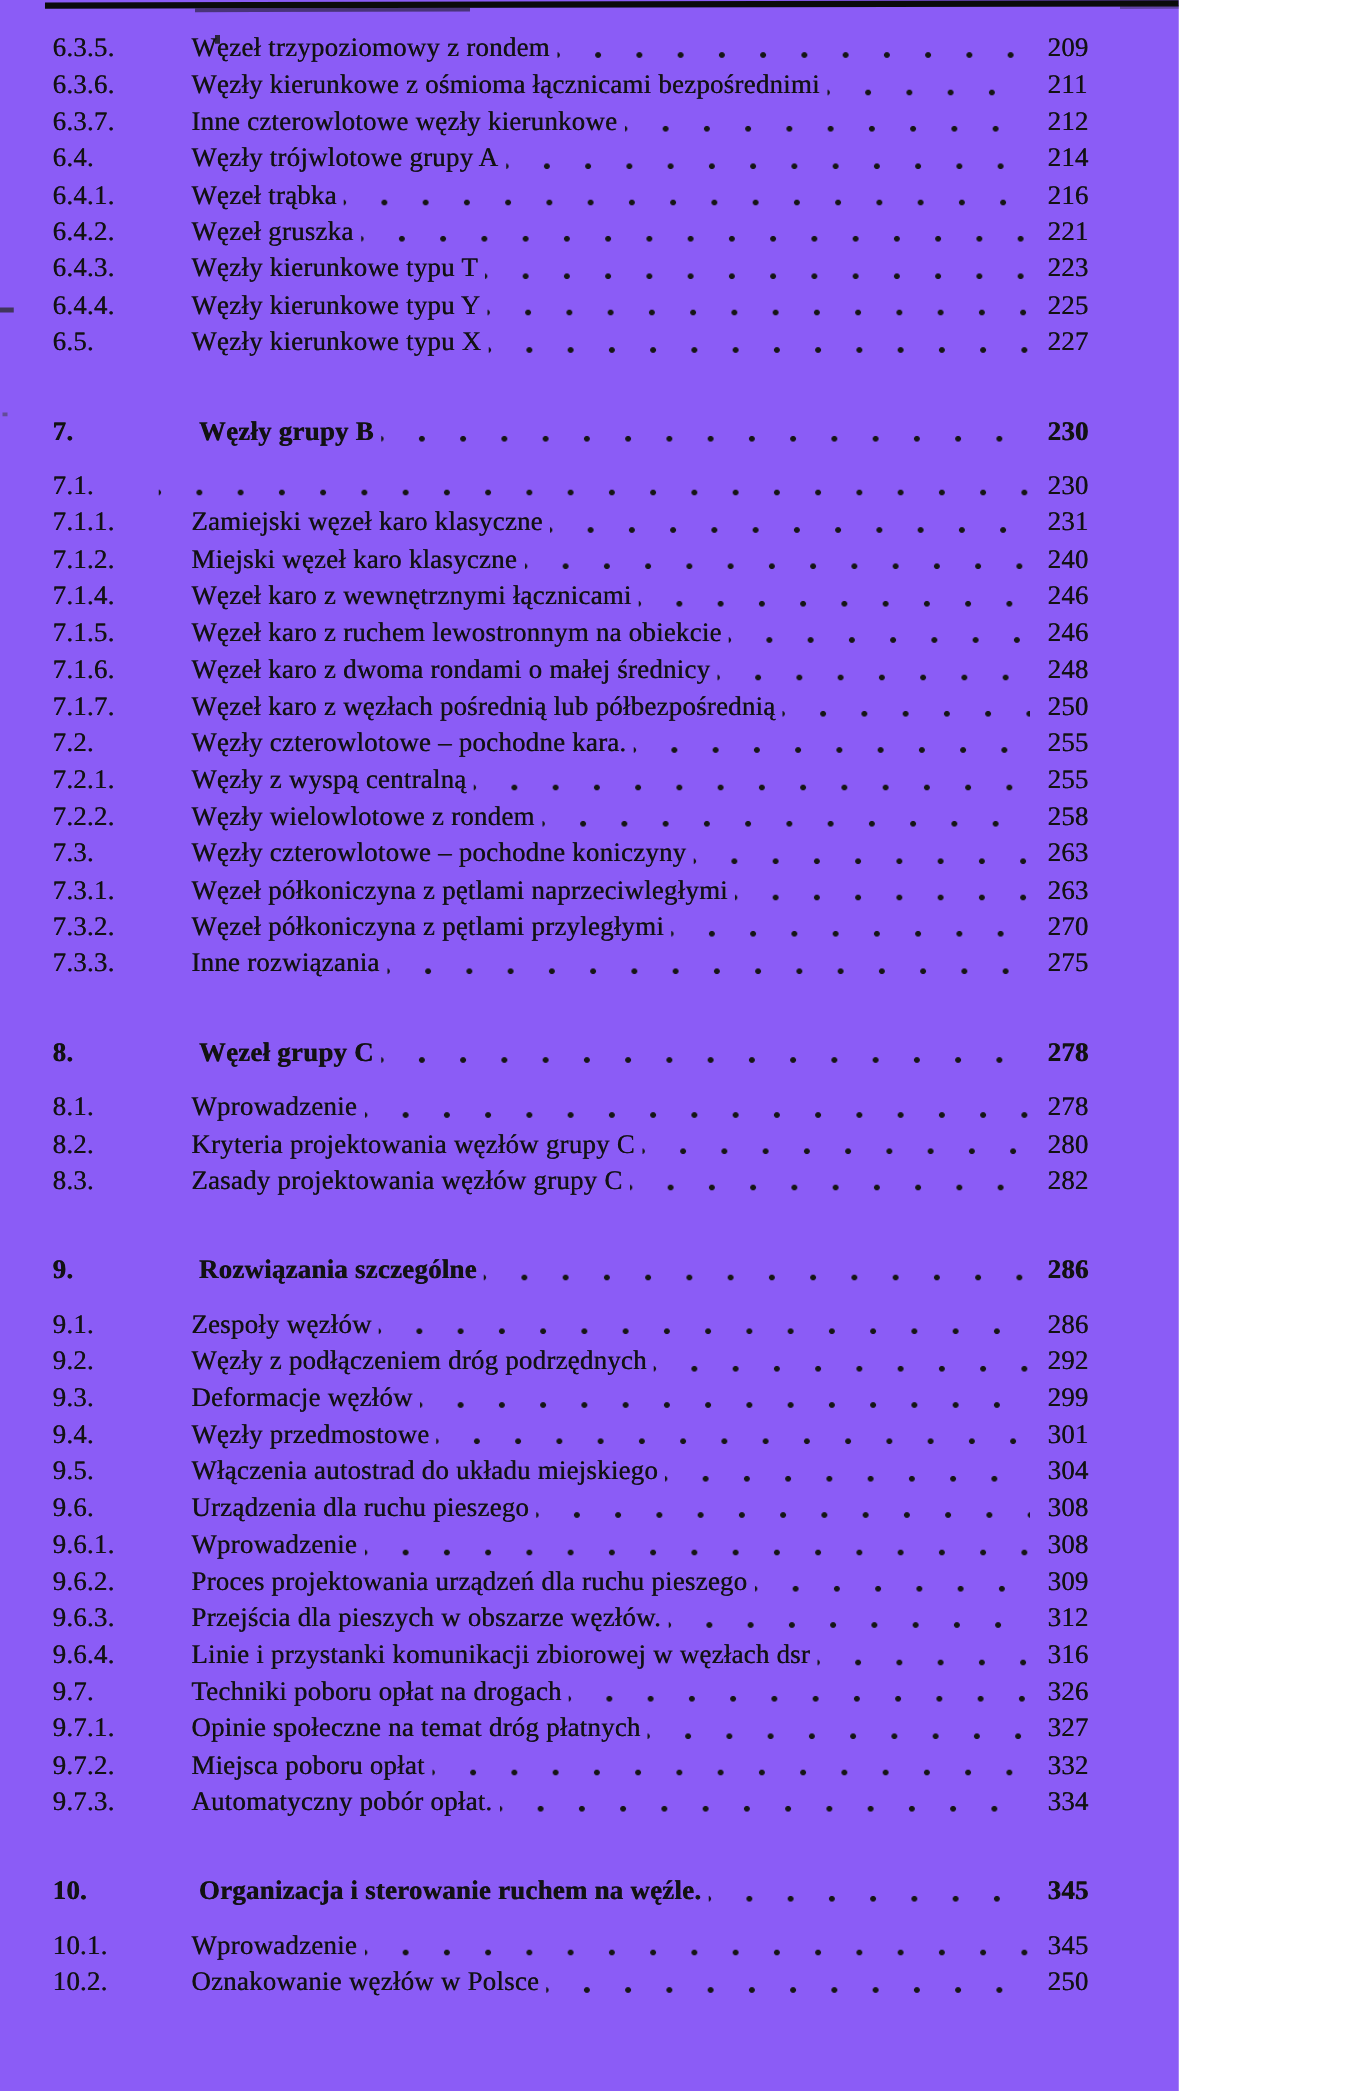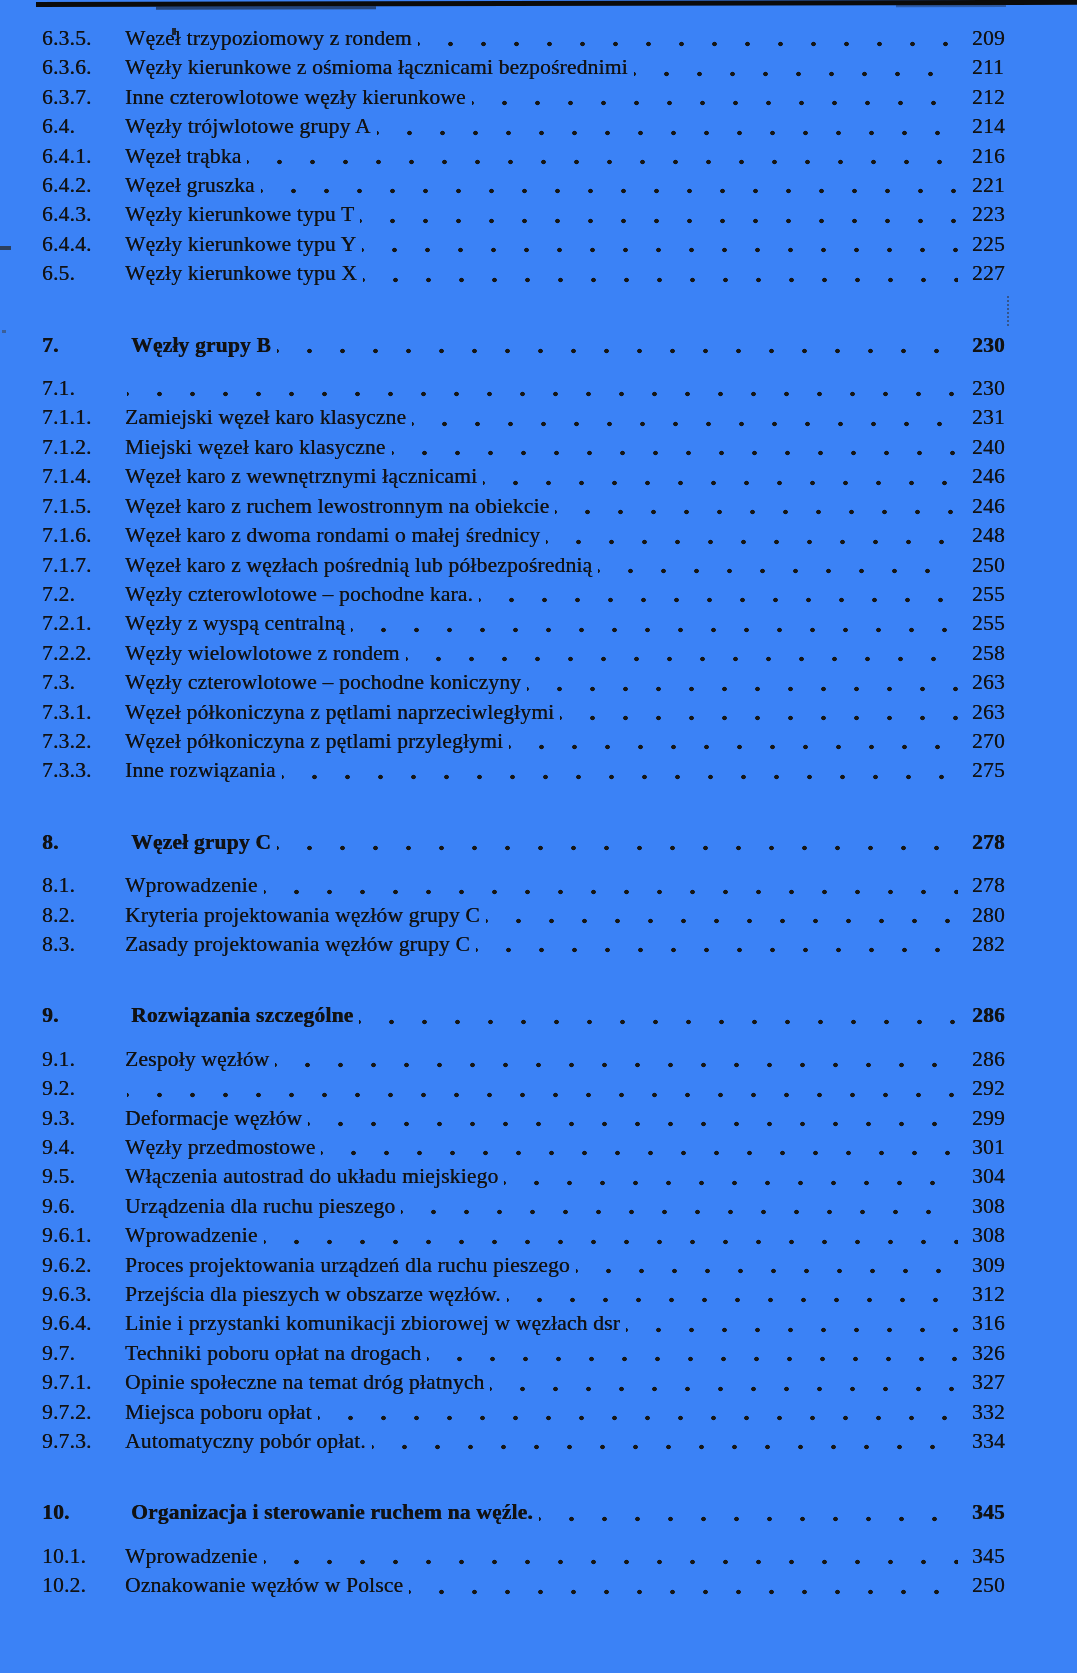--- a/index.html
+++ b/index.html
@@ -2,23 +2,23 @@
 <html><head>
 <meta charset="utf-8">
 <style>
   html, body {
     margin: 0;
     padding: 0;
     background: #ffffff;
   }
   .page {
     position: relative;
-    width: 1077px;
+    width: 943px;
     height: 1673px;
-    background: #3b82f6;
+    background: #8b5cf6;
     overflow: hidden;
     font-family: "Liberation Serif", "DejaVu Serif", serif;
     color: #121212;
   }
   
   .scan-bar {
     position: absolute;
     top: 2px;
     left: 36px;
     right: 0;
@@ -62,20 +62,21 @@
     margin-top: 42px;
     margin-bottom: 14px;
     font-weight: bold;
     text-shadow: 0.45px 0 0 rgba(10,10,10,0.9);
   }
   .num {
     flex: 0 0 83px;
   }
   .title {
     padding-right: 4px;
+    margin-left: 28px;
   }
   .row.heading .title {
     padding-left: 6px;
   }
   .leader {
     flex: 1 1 auto;
     height: 6px;
     align-self: flex-end;
     margin: 0 14px 6px 2px;
     background-image: radial-gradient(circle, #161616 2px, rgba(0,0,0,0) 2.6px);
@@ -278,20 +279,21 @@
         <span class="pg">286</span>
       </div>
       <div class="row">
         <span class="num">9.1.</span>
         <span class="title">Zespoły węzłów</span>
         <span class="leader"></span>
         <span class="pg">286</span>
       </div>
       <div class="row">
         <span class="num">9.2.</span>
+        <span class="title">Węzły z podłączeniem dróg podrzędnych</span>
         <span class="leader"></span>
         <span class="pg">292</span>
       </div>
       <div class="row">
         <span class="num">9.3.</span>
         <span class="title">Deformacje węzłów</span>
         <span class="leader"></span>
         <span class="pg">299</span>
       </div>
       <div class="row">

